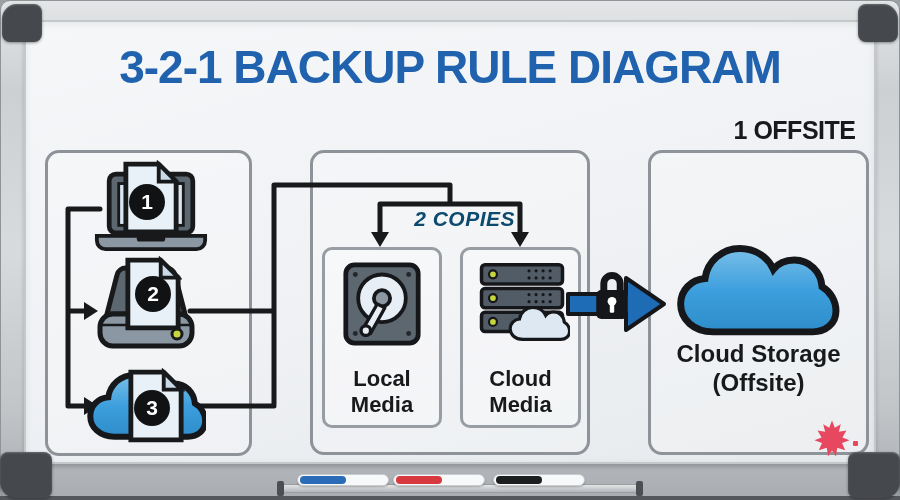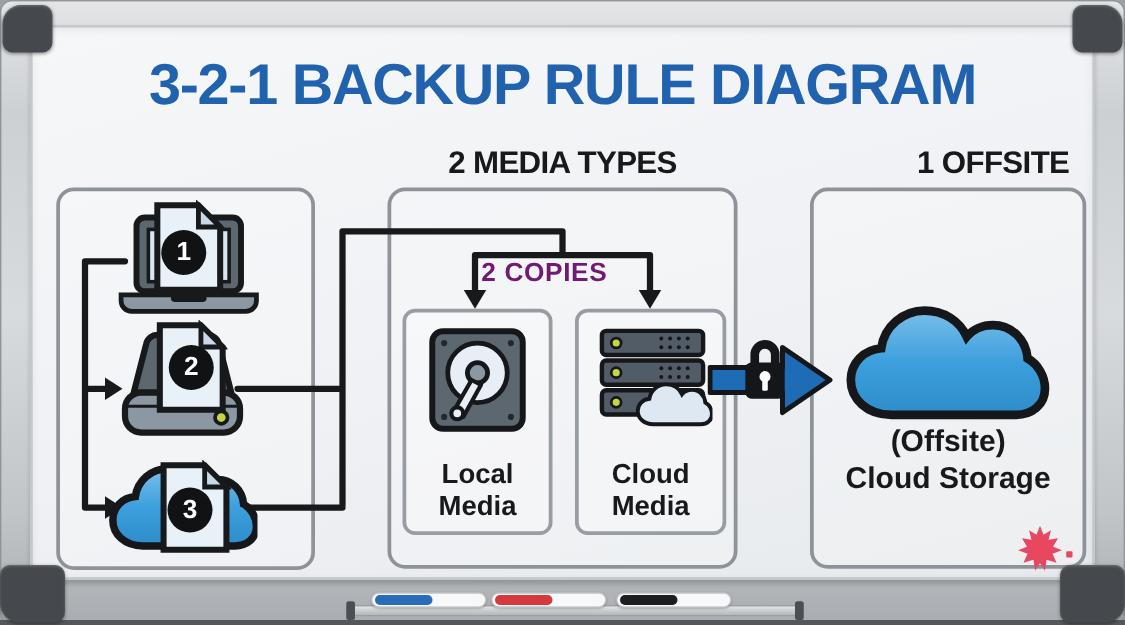--- a/index.html
+++ b/index.html
@@ -43,22 +43,22 @@
   #box-copies  { left:45px;  top:150px; width:207px; height:306px; }
   #box-media   { left:310px; top:150px; width:280px; height:305px; }
   #box-offsite { left:648px; top:150px; width:221px; height:305px; }
   .sub-box { position:absolute; border:3px solid #979da2; border-radius:10px; z-index:3; background:rgba(255,255,255,0.28); }
   #sub-local { left:322px; top:247px; width:120px; height:181px; }
   #sub-cloud { left:460px; top:247px; width:121px; height:181px; }
   .media-label { position:absolute; top:116px; left:0; width:100%; display:flex; justify-content:center;
                  font-size:22px; font-weight:bold; line-height:1.18; color:#17191b; text-align:center;align-items:flex-end; }
   .media-label span { width:86px; }
 
-  .bracket-label { position:absolute; left:385px; top:207px; width:130px; text-align:left; z-index:4;
-                   font-size:21px; font-weight:bold; letter-spacing:0.5px; color:#701a75; }
+  .bracket-label { position:absolute; left:385px; top:207px; width:130px; text-align:right; z-index:4;
+                   font-size:21px; font-weight:bold; letter-spacing:0.5px; color:#0c4a6e;font-style:italic; }
 
   .offsite-label { position:absolute; left:648px; top:340px; width:221px; z-index:4; text-align:center;
                    font-size:24px; font-weight:bold; line-height:1.2; color:#17191b; }
 
   
   .icon { position:absolute; z-index:4; }
   #laptop   { left:94px;  top:170px; width:114px; height:86px; }
   #drive    { left:94px;  top:262px; width:104px; height:94px; }
   #cloud3   { left:86px;  top:366px; width:120px; height:78px; }
   #doc1     { left:122px; top:160px; width:58px;  height:76px; z-index:5; }
@@ -92,21 +92,20 @@
 
   <div class="frame"></div>
   <div class="board"></div>
   <div class="cap tl"></div>
   <div class="cap tr"></div>
   <div class="cap bl"></div>
   <div class="cap br"></div>
   <div class="frame-shadow"></div>
 
   <div class="title">3-2-1 BACKUP RULE DIAGRAM</div>
-  <div class="sec-header" id="hdr-media">2 MEDIA TYPES</div>
   <div class="sec-header" id="hdr-offsite">1 OFFSITE</div>
 
   <div class="big-box" id="box-copies"></div>
   <div class="big-box" id="box-media"></div>
   <div class="big-box" id="box-offsite"></div>
 
   <svg class="connectors" width="900" height="500" viewBox="0 0 900 500">
     <g fill="none" stroke="#17191b" stroke-width="5" stroke-linejoin="round" stroke-linecap="round">
       <path d="M100 209 H68 V406 H84 M68 311 H84"></path>
       <path d="M190 311 H274 M186 406 H274 M274 404 V185 H450 V202"></path>
@@ -236,22 +235,22 @@
     <defs>
       <linearGradient id="cg2" x1="0" y1="0" x2="0" y2="1">
         <stop offset="0" stop-color="#79bfe9"></stop>
           <stop offset="0.5" stop-color="#3d9fdd"></stop>
           <stop offset="1" stop-color="#2e8cca"></stop>
       </linearGradient>
     </defs>
     <path d="M33 81 C 16 81 5 70 5 57 C 5 45 14 36 26 35 C 28 20 41 9 56 9 C 69 9 80 16 85 27 C 89 22 96 19 103 19 C 116 19 126 29 127 42 C 134 46 139 54 139 63 C 139 74 130 81 119 81 Z" fill="url(#cg2)" stroke="#15171a" stroke-width="6"></path>
   </svg>
   <div class="offsite-label">
+    <div>Cloud Storage</div>
     <div>(Offsite)</div>
-    <div>Cloud Storage</div>
   </div>
 
   <svg id="maple-leaf" viewBox="0 0 100 100">
     <path d="M50 4 L57 22 L72 13 L67 32 L86 29 L76 46 L94 53 L75 60 L83 78 L63 72 L60 94 L50 79 L40 94 L37 72 L17 78 L25 60 L6 53 L24 46 L14 29 L33 32 L28 13 L43 22 Z" fill="#e8485f"></path>
   </svg>
   <div id="leaf-dot" style="background:#e8485f;"></div>
 
   <div class="tray"></div>
   <div class="tray-cap" style="left:277px;"></div>
   <div class="tray-cap" style="left:636px;"></div>

